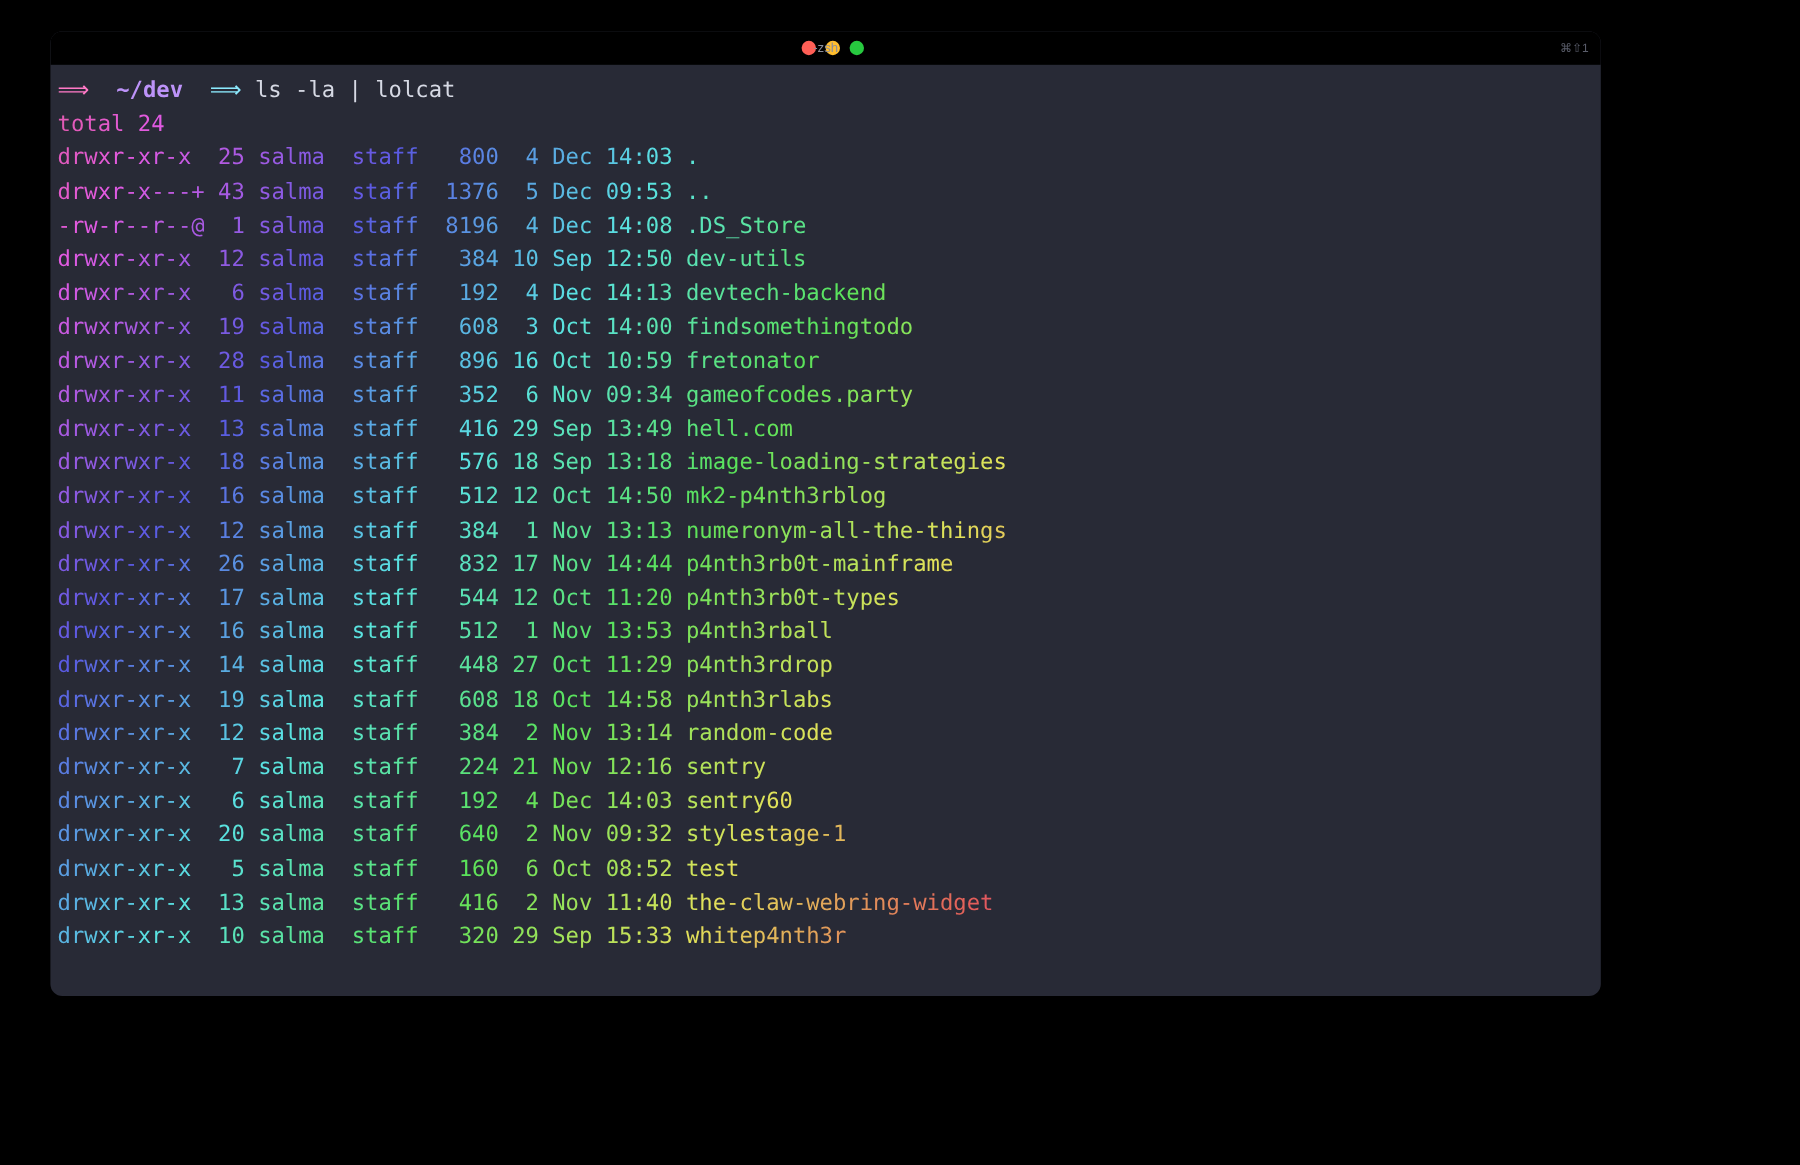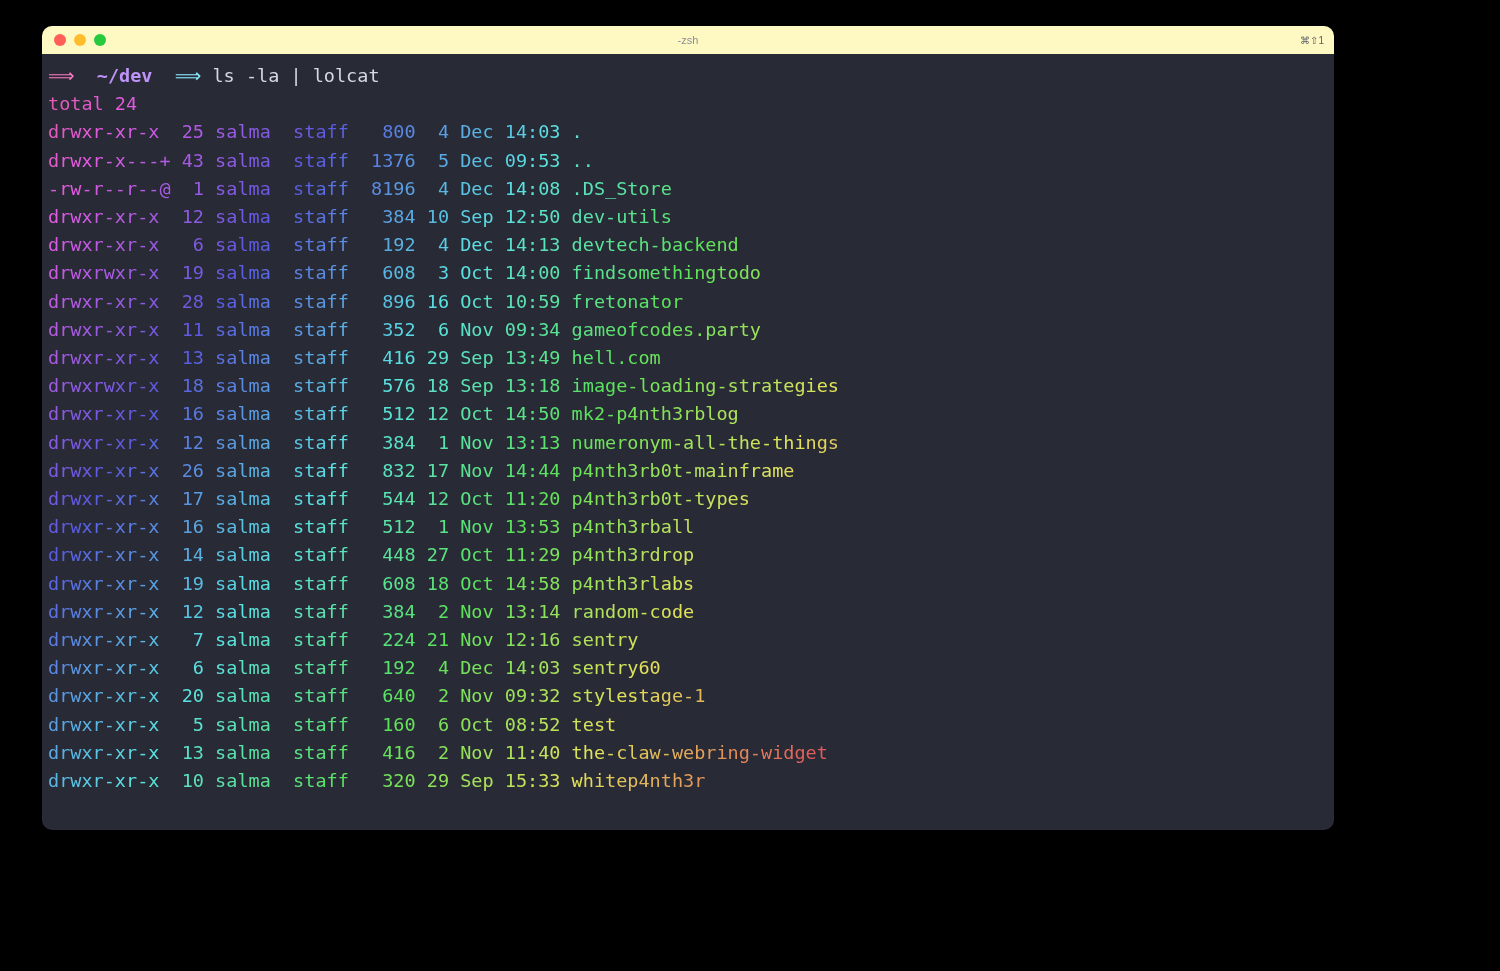--- a/index.html
+++ b/index.html
@@ -17,24 +17,25 @@
     top: 26px;
     width: 1292px;
     height: 804px;
     background: #282a36;
     border-radius: 10px;
     box-shadow: 0 10px 40px rgba(0,0,0,0.7);
     overflow: hidden;
   }
   .titlebar {
     height: 28px;
-    background: #fef9c3;
+    background: #000000;
     display: flex;
     align-items: center;
     position: relative;
+    justify-content: center;
   }
   .traffic {
     display: flex;
     gap: 8px;
     padding-left: 12px;
   }
   .dot {
     width: 12px; height: 12px; border-radius: 50%;
   }
   .dot.red { background: #ff5f56; }

